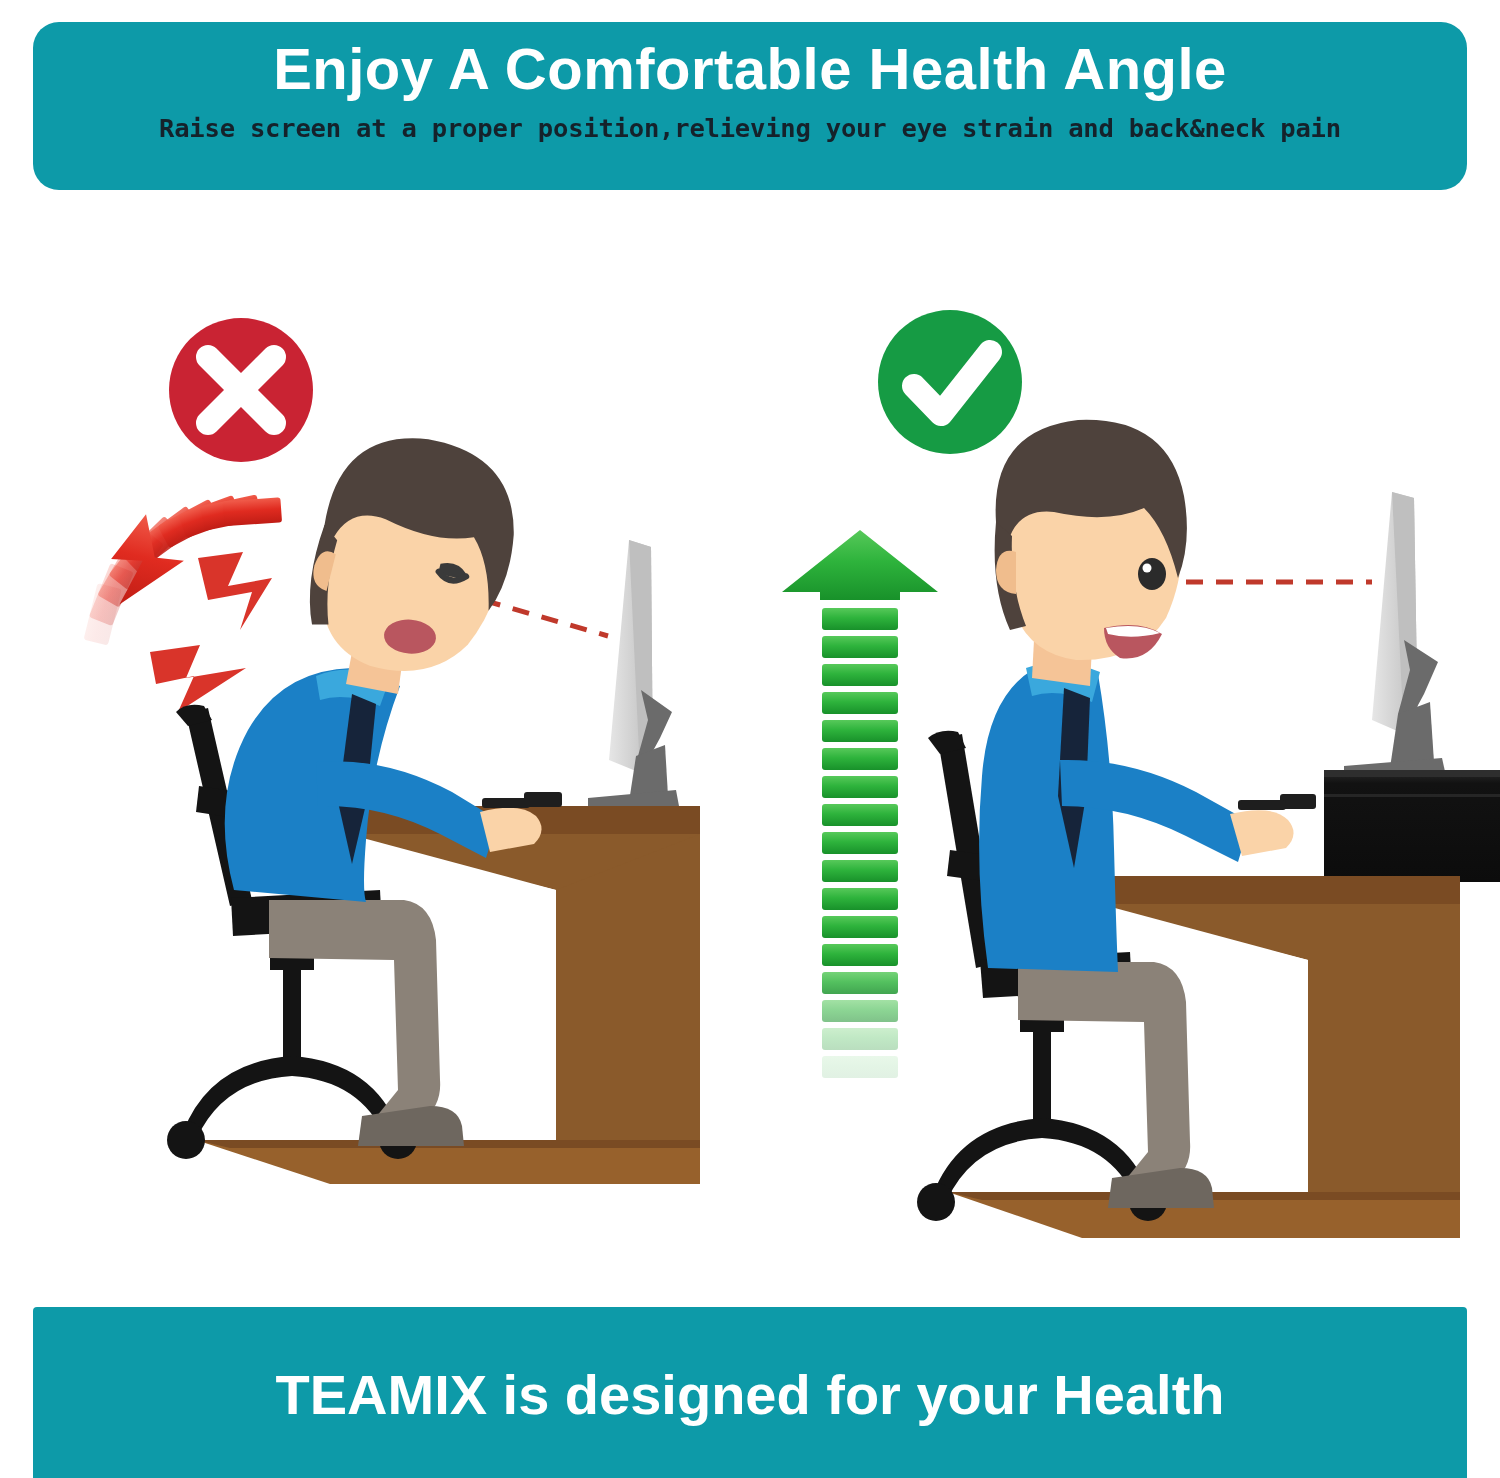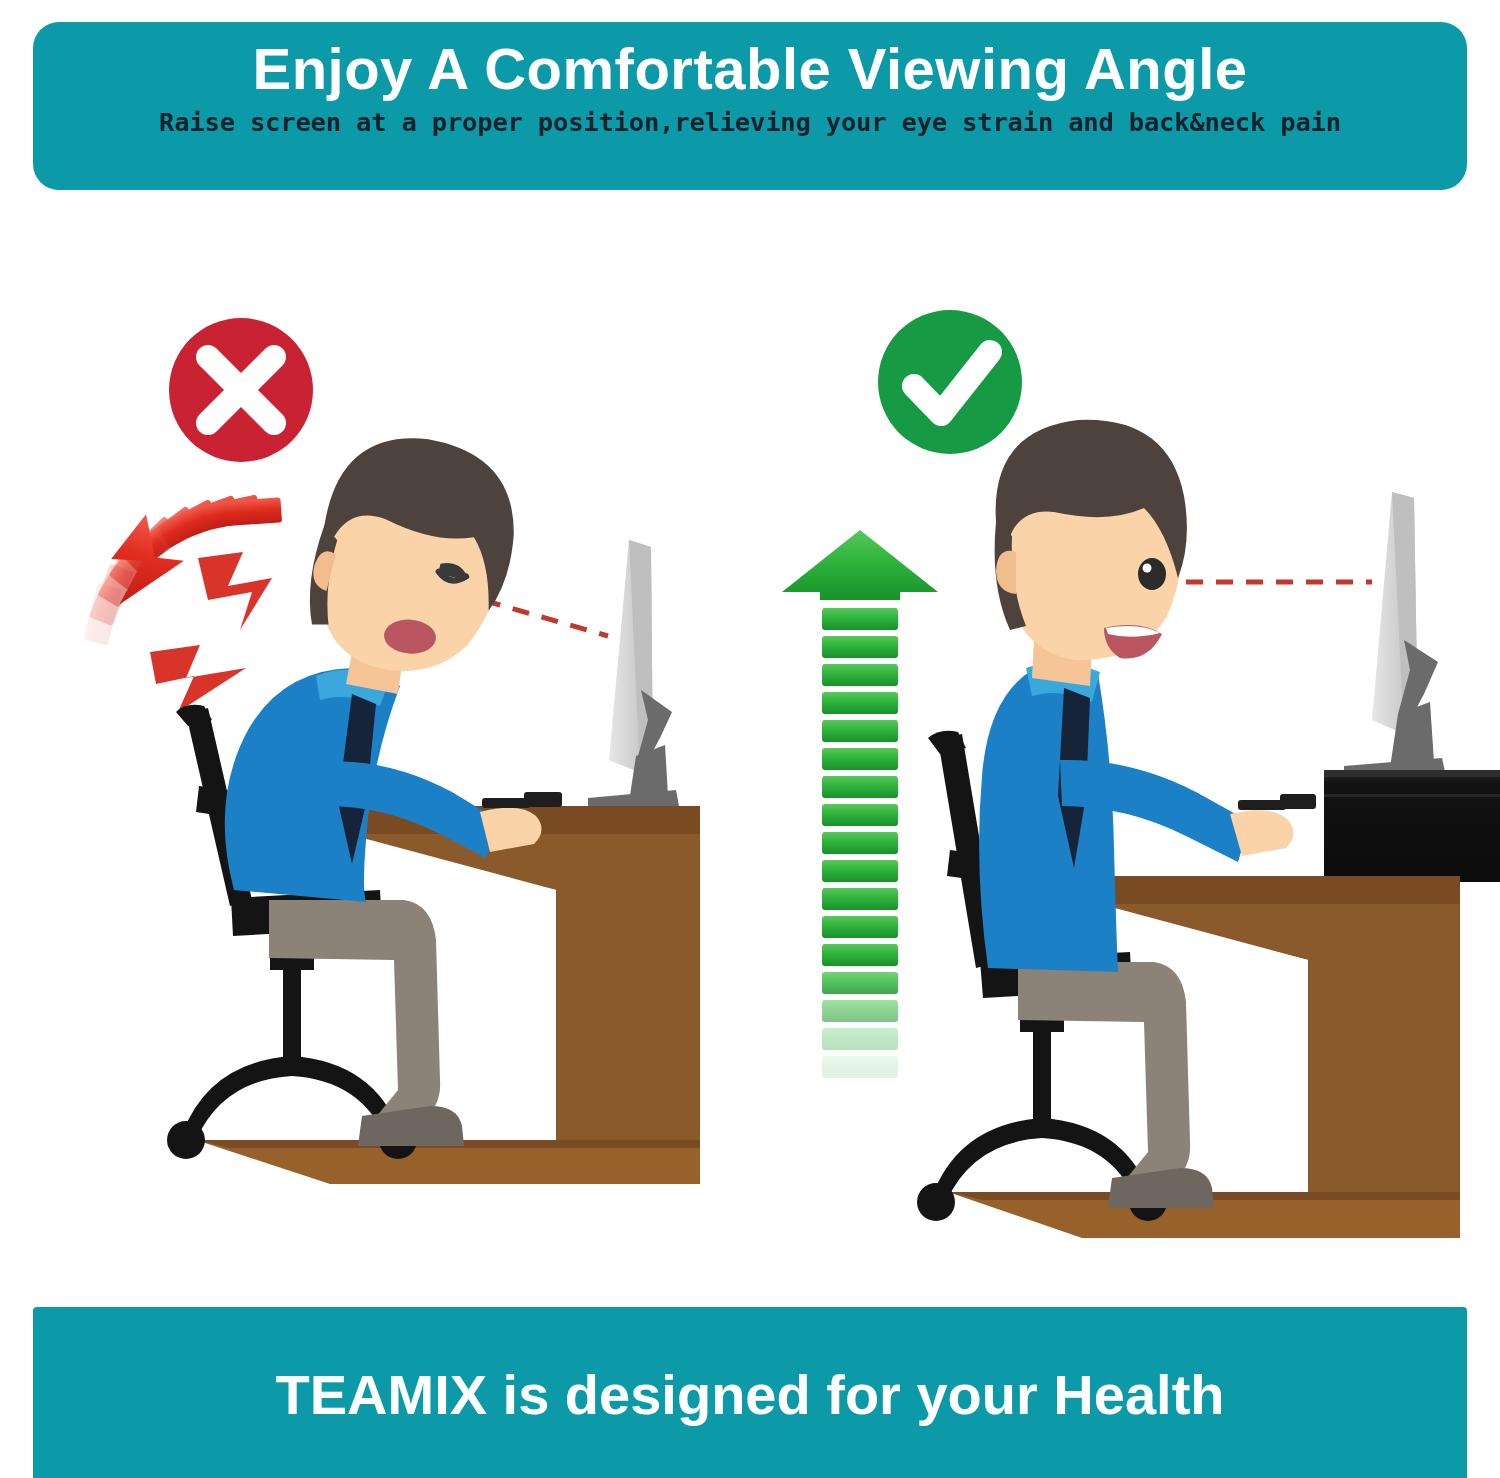--- a/index.html
+++ b/index.html
@@ -41,21 +41,21 @@
     color: #ffffff;
     font-family: "Liberation Sans", sans-serif;
     font-weight: bold;
     font-size: 58px;
     letter-spacing: 0.5px;
     line-height: 1.15;
     text-align: center;
     white-space: nowrap;
   }
   .header-subtitle {
-    margin-top: 4px;
+    margin-top: 10px;
     color: #15222b;
     font-family: "DejaVu Sans Mono", monospace;
     font-weight: bold;
     font-size: 25.5px;
     letter-spacing: -0.2px;
     text-align: right;
     white-space: nowrap;
   }
 
   
@@ -96,21 +96,21 @@
     opacity: 0;
     pointer-events: none;
   }
 </style>
 </head>
 <body>
 
 <div class="page">
 
   <div class="header-banner">
-    <div class="header-title">Enjoy A Comfortable Viewing Angle</div>
+    <div class="header-title">Enjoy A Comfortable Health Angle</div>
     <div class="header-subtitle">Raise screen at a proper position,relieving your eye strain and back&amp;neck pain</div>
   </div>
 
   <div class="stage">
     <svg width="1500" height="1080" viewBox="0 0 1500 1080" xmlns="http://www.w3.org/2000/svg">
       <defs>
         <linearGradient id="redSeg" x1="0" y1="0" x2="0" y2="1">
           <stop offset="0%" stop-color="#f05b4a"></stop>
           <stop offset="45%" stop-color="#e02b20"></stop>
           <stop offset="100%" stop-color="#c01d15"></stop>

